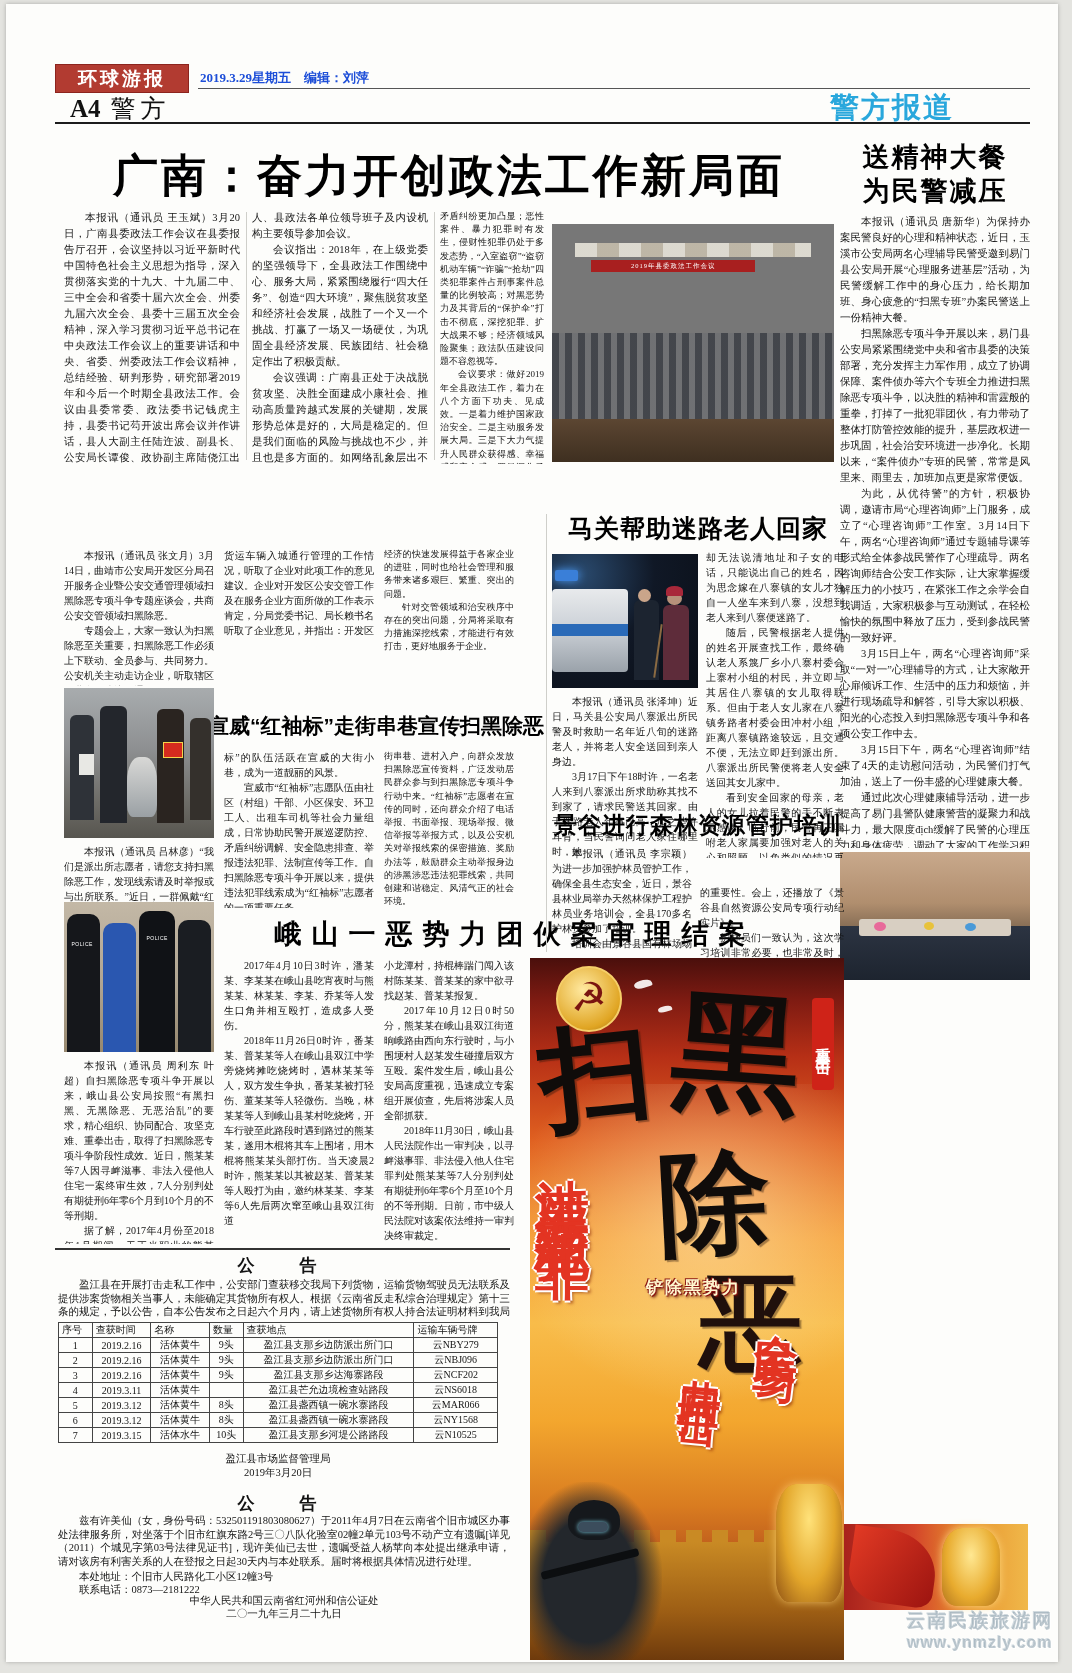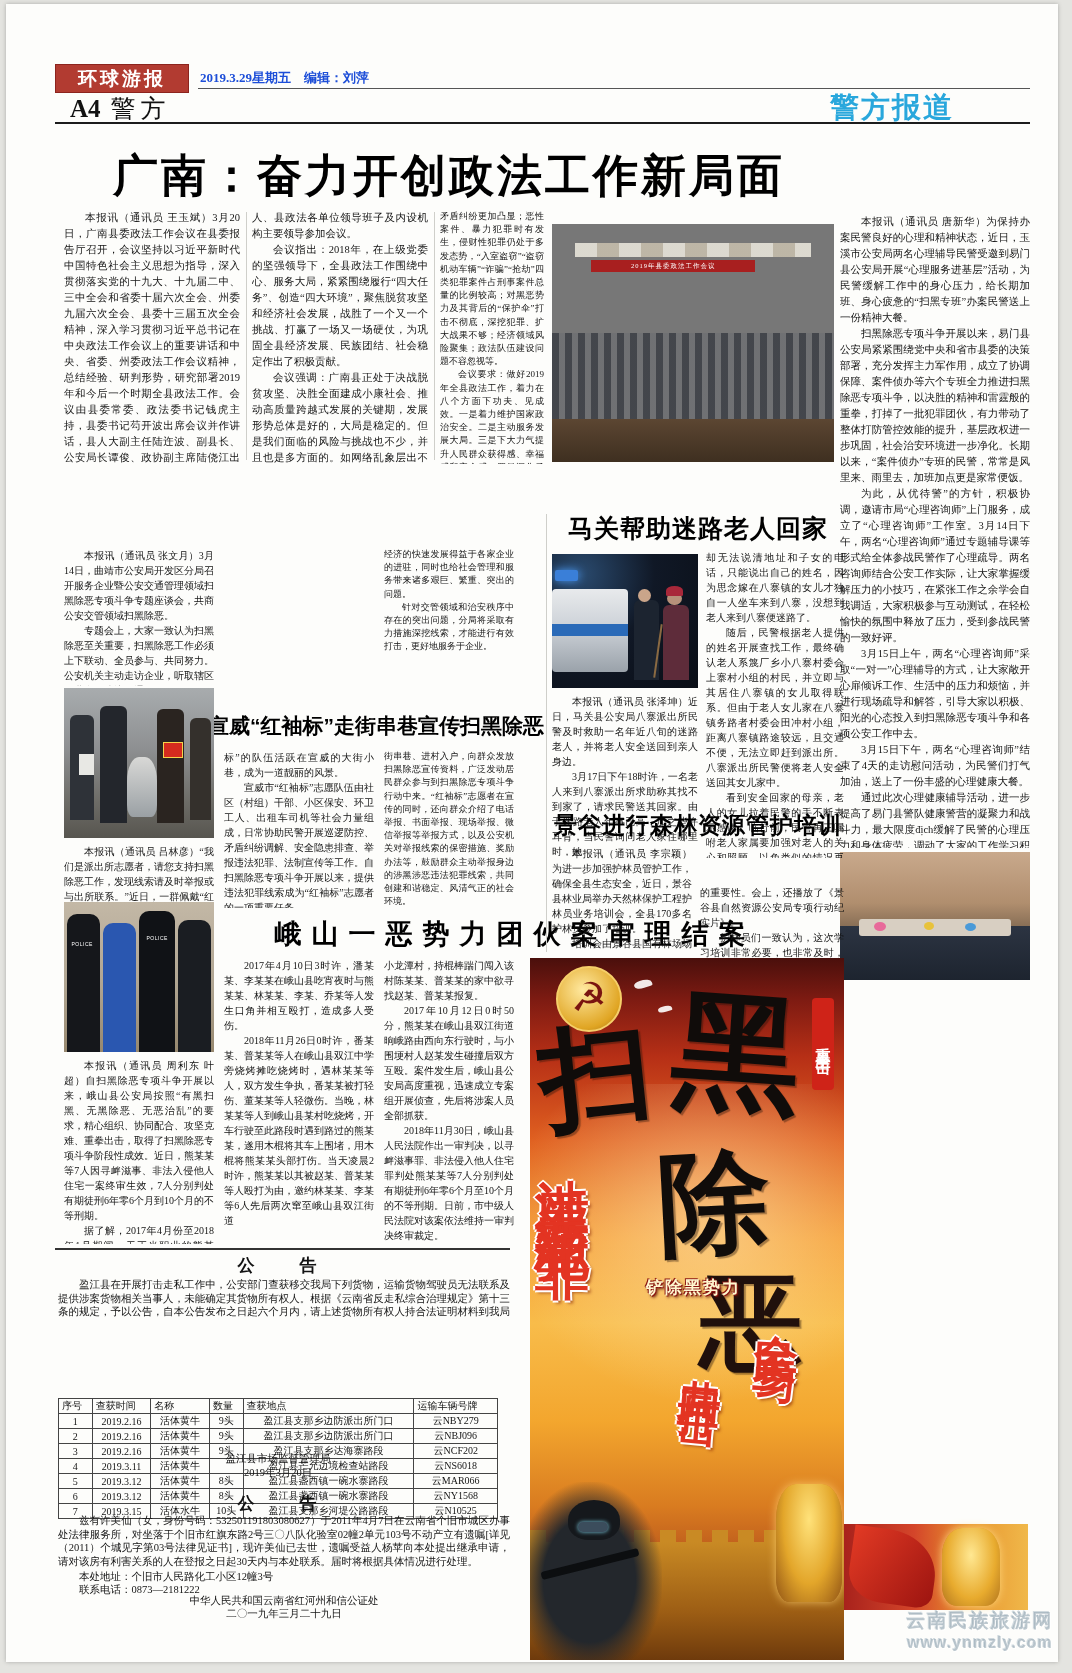--- a/index.html
+++ b/index.html
@@ -125,40 +125,47 @@
   </div>
 
   <div class="photo" style="left:552px;top:224px;width:282px;height:238px;
        background:linear-gradient(180deg,#d9d2c2 0%,#efe9db 14%,#d8cfbc 30%,#b4a astro 0),linear-gradient(180deg,#d9d2c2 0%,#efe9db 14%,#d8cfbc 32%,#a3937b 52%,#6f5d49 72%,#473a2c 88%,#3a2f24 100%);">
     <div style="position:absolute;left:0;top:46%;width:100%;height:38%;background:repeating-linear-gradient(90deg,rgba(25,30,40,.55) 0 7px,rgba(90,95,105,.25) 7px 13px);"></div>
     <div style="position:absolute;left:0;bottom:0;width:100%;height:18%;background:linear-gradient(180deg,#5c4632,#3e2f20);"></div>
     <div style="position:absolute;left:8%;top:8%;width:84%;height:6%;background:repeating-linear-gradient(90deg,#f6f2e6 0 22px,#cfc6b2 22px 44px);opacity:.8;"></div>
     <div class="banner">2019年县委政法工作会议</div>
   </div>
 
+  <div class="abs hl hl-side">
+    <div>送精神大餐</div>
+    <div>为民警减压</div>
+  </div>
   <div class="col f11" style="left:840px;top:214px;width:190px;height:634px;">
     <p>本报讯（通讯员 唐新华）为保持办案民警良好的心理和精神状态，近日，玉溪市公安局两名心理辅导民警受邀到易门县公安局开展“心理服务进基层”活动，为民警缓解工作中的身心压力，给长期加班、身心疲惫的“扫黑专班”办案民警送上一份精神大餐。</p>
     <p>扫黑除恶专项斗争开展以来，易门县公安局紧紧围绕党中央和省市县委的决策部署，充分发挥主力军作用，成立了协调保障、案件侦办等六个专班全力推进扫黑除恶专项斗争，以决胜的精神和雷霆般的重拳，打掉了一批犯罪团伙，有力带动了整体打防管控效能的提升，基层政权进一步巩固，社会治安环境进一步净化。长期以来，“案件侦办”专班的民警，常常是风里来、雨里去，加班加点更是家常便饭。</p>
     <p>为此，从优待警”的方针，积极协调，邀请市局“心理咨询师”上门服务，成立了“心理咨询师”工作室。3月14日下午，两名“心理咨询师”通过专题辅导课等形式给全体参战民警作了心理疏导。两名咨询师结合公安工作实际，让大家掌握缓解压力的小技巧，在紧张工作之余学会自我调适，大家积极参与互动测试，在轻松愉快的氛围中释放了压力，受到参战民警的一致好评。</p>
     <p>3月15日上午，两名“心理咨询师”采取“一对一”心理辅导的方式，让大家敞开心扉倾诉工作、生活中的压力和烦恼，并进行现场疏导和解答，引导大家以积极、阳光的心态投入到扫黑除恶专项斗争和各项公安工作中去。</p>
     <p>3月15日下午，两名“心理咨询师”结束了4天的走访慰问活动，为民警们打气加油，送上了一份丰盛的心理健康大餐。</p>
     <p>通过此次心理健康辅导活动，进一步提高了易门县警队健康警营的凝聚力和战斗力，最大限度địch缓解了民警的心理压力和身体疲劳，调动了大家的工作学习积极性和主动性，收获了良好的效果。调整了大家心理和工作状态的各界人员一致好评，以更加饱满的热情投入到扫黑除恶专项斗争工作中。</p>
   </div>
 
   <div class="photo" style="left:840px;top:852px;width:190px;height:128px;background:linear-gradient(180deg,#c9a98c 0%,#b08e6e 40%,#6e5a46 70%,#4a3c30 100%);">
     <div style="position:absolute;left:0;bottom:0;width:100%;height:42%;background:linear-gradient(180deg,#2c3442,#1d242f);"></div>
     <div style="position:absolute;left:10%;bottom:34%;width:80%;height:14%;background:#d8cfc2;border-radius:3px;"></div>
     <div style="position:absolute;left:18%;bottom:38%;width:12px;height:9px;background:#e86a9a;border-radius:50%;"></div>
     <div style="position:absolute;left:44%;bottom:39%;width:10px;height:8px;background:#e8c23a;border-radius:50%;"></div>
     <div style="position:absolute;left:66%;bottom:38%;width:11px;height:8px;background:#4a9ad8;border-radius:50%;"></div>
   </div>
 
   <div class="col f10" style="left:64px;top:548px;width:150px;height:138px;">
     <p>本报讯（通讯员 张文月）3月14日，曲靖市公安局开发区分局召开服务企业暨公安交通管理领域扫黑除恶专项斗争专题座谈会，共商公安交管领域扫黑除恶。</p>
     <p>专题会上，大家一致认为扫黑除恶至关重要，扫黑除恶工作必须上下联动、全员参与、共同努力。公安机关主动走访企业，听取辖区企业意见建议，通报了开发区</p>
+  </div>
+  <div class="col f10" style="left:224px;top:548px;width:150px;height:158px;">
+    <p class="cont">货运车辆入城通行管理的工作情况，听取了企业对此项工作的意见建议。企业对开发区公安交管工作及在服务企业方面所做的工作表示肯定，分局党委书记、局长赖书名听取了企业意见，并指出：开发区</p>
   </div>
   <div class="col f9" style="left:384px;top:548px;width:130px;height:158px;">
     <p class="cont">经济的快速发展得益于各家企业的进驻，同时也给社会管理和服务带来诸多艰巨、繁重、突出的问题。</p>
     <p>针对交管领域和治安秩序中存在的突出问题，分局将采取有力措施深挖线索，才能进行有效打击，更好地服务于企业。</p>
   </div>
 
   <div class="abs hl hl-maguan">马关帮助迷路老人回家</div>
 
   <div class="photo" style="left:552px;top:554px;width:146px;height:134px;background:radial-gradient(circle at 20% 15%,#2a4a6e 0%,#101826 45%,#0a0e16 100%);">
     <div style="position:absolute;left:2%;top:12%;width:16%;height:8%;background:#3a7fd8;box-shadow:0 0 10px #4a9af5;border-radius:2px;"></div>
@@ -236,21 +243,21 @@
   <div class="col f10" style="left:700px;top:846px;width:144px;height:106px;margin-top:39px;">
     <p class="cont">的重要性。会上，还播放了《景谷县自然资源公安局专项行动纪实片》。</p>
     <p>护林员们一致认为，这次学习培训非常必要，也非常及时，对今后如何做好野生动植物资源保护、退耕还林、森林防火等工作有了更深刻认识。大家纷纷表示，将以此次培训为契机，增强生态文明，促进绿色发展做出应有贡献。</p>
   </div>
 
   <div class="abs rule-notice"></div>
   <div class="abs notice-title" style="left:58px;top:1254px;width:452px;">公　告</div>
   <div class="abs notice-body" style="left:58px;top:1278px;width:452px;height:42px;overflow:hidden;">
     <p>盈江县在开展打击走私工作中，公安部门查获移交我局下列货物，运输货物驾驶员无法联系及提供涉案货物相关当事人，未能确定其货物所有权人。根据《云南省反走私综合治理规定》第十三条的规定，予以公告，自本公告发布之日起六个月内，请上述货物所有权人持合法证明材料到我局接受调查处理，逾期我局将依法进行处置。</p>
   </div>
-  <table class="seizure abs" style="left:58px;top:1398px;width:440px;">
+  <table class="seizure abs" style="left:58px;top:1322px;width:440px;">
       <tbody>
         <tr>
           <th>序号</th>
           <th>查获时间</th>
           <th>名称</th>
           <th>数量</th>
           <th>查获地点</th>
           <th>运输车辆号牌</th>
         </tr>
         <tr>

